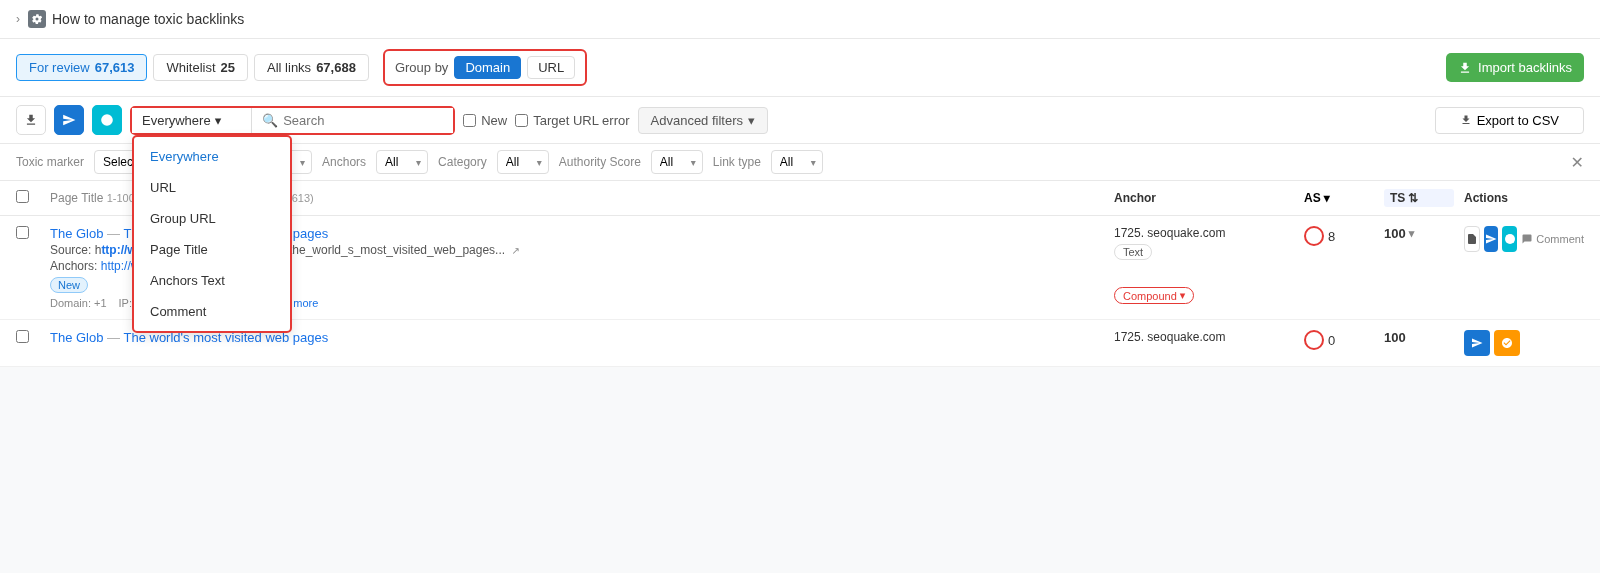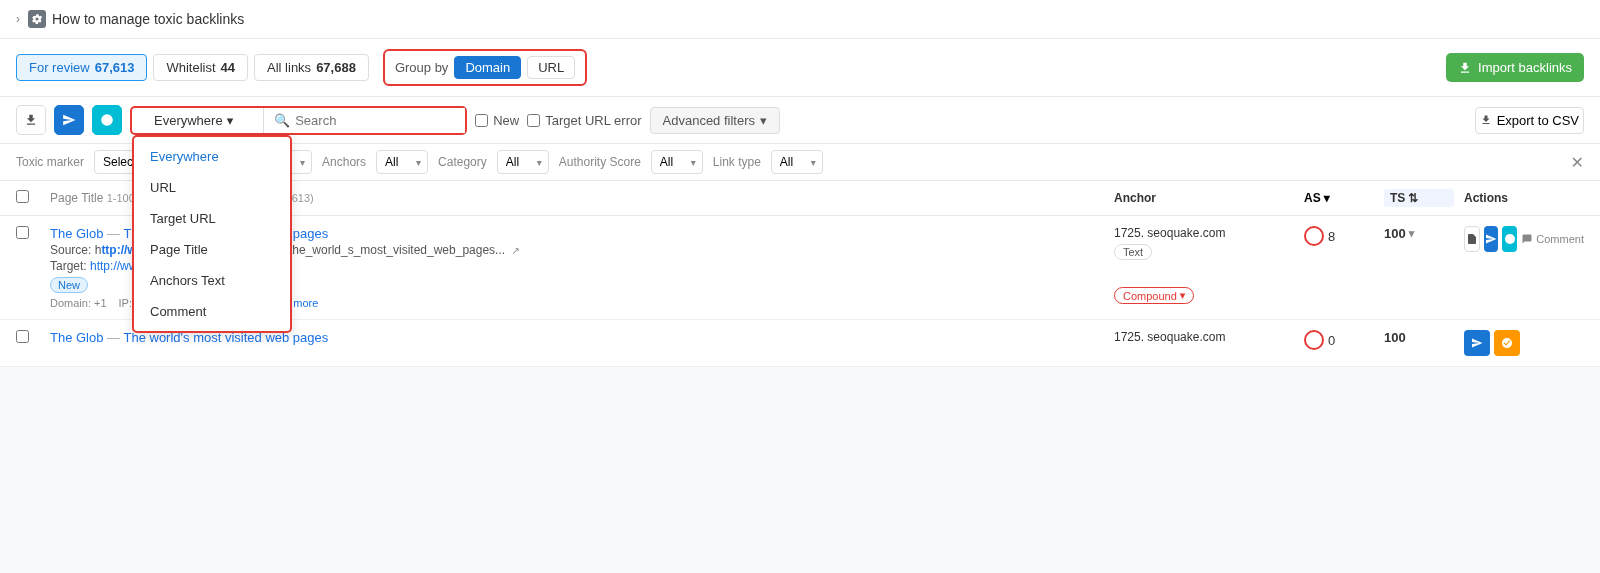--- a/index.html
+++ b/index.html
@@ -33,21 +33,21 @@
     .search-icon { color: #aaa; margin-right: 5px; }
     .search-input { border: none; outline: none; font-size: 13px; width: 160px; }
 
     .dropdown-menu { position: absolute; top: 100%; left: 0; background: #fff; border: 1px solid #ddd; border-radius: 5px; box-shadow: 0 4px 12px rgba(0,0,0,0.12); z-index: 100; min-width: 160px; padding: 4px 0; margin-top: 2px; border: 2px solid #e53935; }
     .dropdown-item { padding: 8px 16px; cursor: pointer; font-size: 13px; color: #333; }
     .dropdown-item.active { color: #1976d2; font-weight: 500; }
 
     .checkbox-wrap { display: flex; align-items: center; gap: 5px; font-size: 13px; color: #555; }
     .checkbox-wrap input { cursor: pointer; }
     .adv-filter-btn { padding: 5px 12px; border: 1px solid #ddd; border-radius: 4px; background: #f5f5f5; cursor: pointer; font-size: 13px; color: #555; display: flex; align-items: center; gap: 5px; }
-    .export-btn { margin-left: auto; padding: 5px 4px; border: 1px solid #ddd; border-radius: 4px; background: #fff; cursor: pointer; font-size: 13px; display: flex; align-items: center; gap: 5px; }
+    .export-btn { margin-left: auto; padding: 5px 24px; border: 1px solid #ddd; border-radius: 4px; background: #fff; cursor: pointer; font-size: 13px; display: flex; align-items: center; gap: 5px; }
 
     .filters-row { display: flex; align-items: center; padding: 6px 16px; background: #fff; border-bottom: 1px solid #e8e8e8; gap: 10px; }
     .filter-label { font-size: 12px; color: #888; white-space: nowrap; }
     .filter-select { padding: 4px 28px 4px 8px; border: 1px solid #ddd; border-radius: 4px; background: #fff; font-size: 12px; cursor: pointer; appearance: none; -webkit-appearance: none; position: relative; }
     .filter-select-wrap { position: relative; display: inline-flex; align-items: center; }
     .filter-select-wrap::after { content: '▾'; position: absolute; right: 7px; font-size: 10px; color: #888; pointer-events: none; }
     .close-btn { margin-left: auto; background: none; border: none; cursor: pointer; font-size: 16px; color: #888; }
 
     .table-section { background: #fff; margin: 0; }
     .table-header { display: flex; align-items: center; padding: 8px 16px; border-bottom: 1px solid #e8e8e8; font-size: 12px; color: #888; gap: 10px; }
@@ -109,21 +109,21 @@
   <span class="breadcrumb-title">How to manage toxic backlinks</span>
 </div>
 
 <div class="tab-bar">
   <button class="tab-btn active">
     <span>For review</span>
     <span class="tab-count">67,613</span>
   </button>
   <button class="tab-btn">
     <span>Whitelist</span>
-    <span class="tab-count">44</span>
+    <span class="tab-count">25</span>
   </button>
   <button class="tab-btn">
     <span>All links</span>
     <span class="tab-count">67,688</span>
   </button>
 
   <div class="group-by-section" style="border:2px solid #e53935;">
     <span class="group-by-label">Group by</span>
     <button class="group-btn active">Domain</button>
     <button class="group-btn">URL</button>
@@ -150,34 +150,34 @@
         <path d="M2 21l21-9L2 3v7l15 2-15 2v7z"></path>
       </svg>
   </button>
   <button class="icon-btn teal">
     <svg width="14" height="14" fill="white" viewBox="0 0 24 24">
         <circle cx="12" cy="12" r="10"></circle>
         <line x1="4" y1="12" x2="20" y2="12" stroke="white" stroke-width="2"></line>
       </svg>
   </button>
 
-  <div class="search-area" style="position:relative;padding-left:12px;">
+  <div class="search-area" style="position:relative;">
     <div class="location-select">
       <span>Everywhere</span>
       <span>▾</span>
     </div>
     <div class="search-input-wrap">
       <span class="search-icon">🔍</span>
       <input class="search-input" type="text" placeholder="Search" style="">
     </div>
 
     <div class="dropdown-menu" style="top:100%; left:0; min-width:160px;">
       <div class="dropdown-item active">Everywhere</div>
       <div class="dropdown-item">URL</div>
-      <div class="dropdown-item">Target URL</div>
+      <div class="dropdown-item">Group URL</div>
       <div class="dropdown-item">Page Title</div>
       <div class="dropdown-item">Anchors Text</div>
       <div class="dropdown-item">Comment</div>
     </div>
   </div>
 
   <label class="checkbox-wrap">
     <input type="checkbox" style="">
     <span>New</span>
   </label>
@@ -272,21 +272,21 @@
     </div>
     <div class="row-content">
       <div class="row-title">
         <span>The Glob</span><span class="partial"> — </span><span>The world's most visited web pages</span>
       </div>
       <div class="row-source">
         <span>Source: h</span><a href="#"><strong>ttp://www.adversing-internet.org</strong></a><span>/the_world_s_most_visited_web_pages...</span>
         <span class="ext-link">↗</span>
       </div>
       <div class="row-target">
-        <span>Target: </span><a href="#">http://www.seoquake.com/</a>
+        <span>Anchors: </span><a href="#">http://www.seoquake.com/</a>
         <span class="ext-link">↗</span>
       </div>
       <span class="row-badge badge-new">New</span>
       <div class="row-meta">
         <span>Domain: +1</span>
         <span>IP: +172</span>
         <span>Mirror Pages: +239</span>
         <span class="more-link">+2 more</span>
       </div>
     </div>

